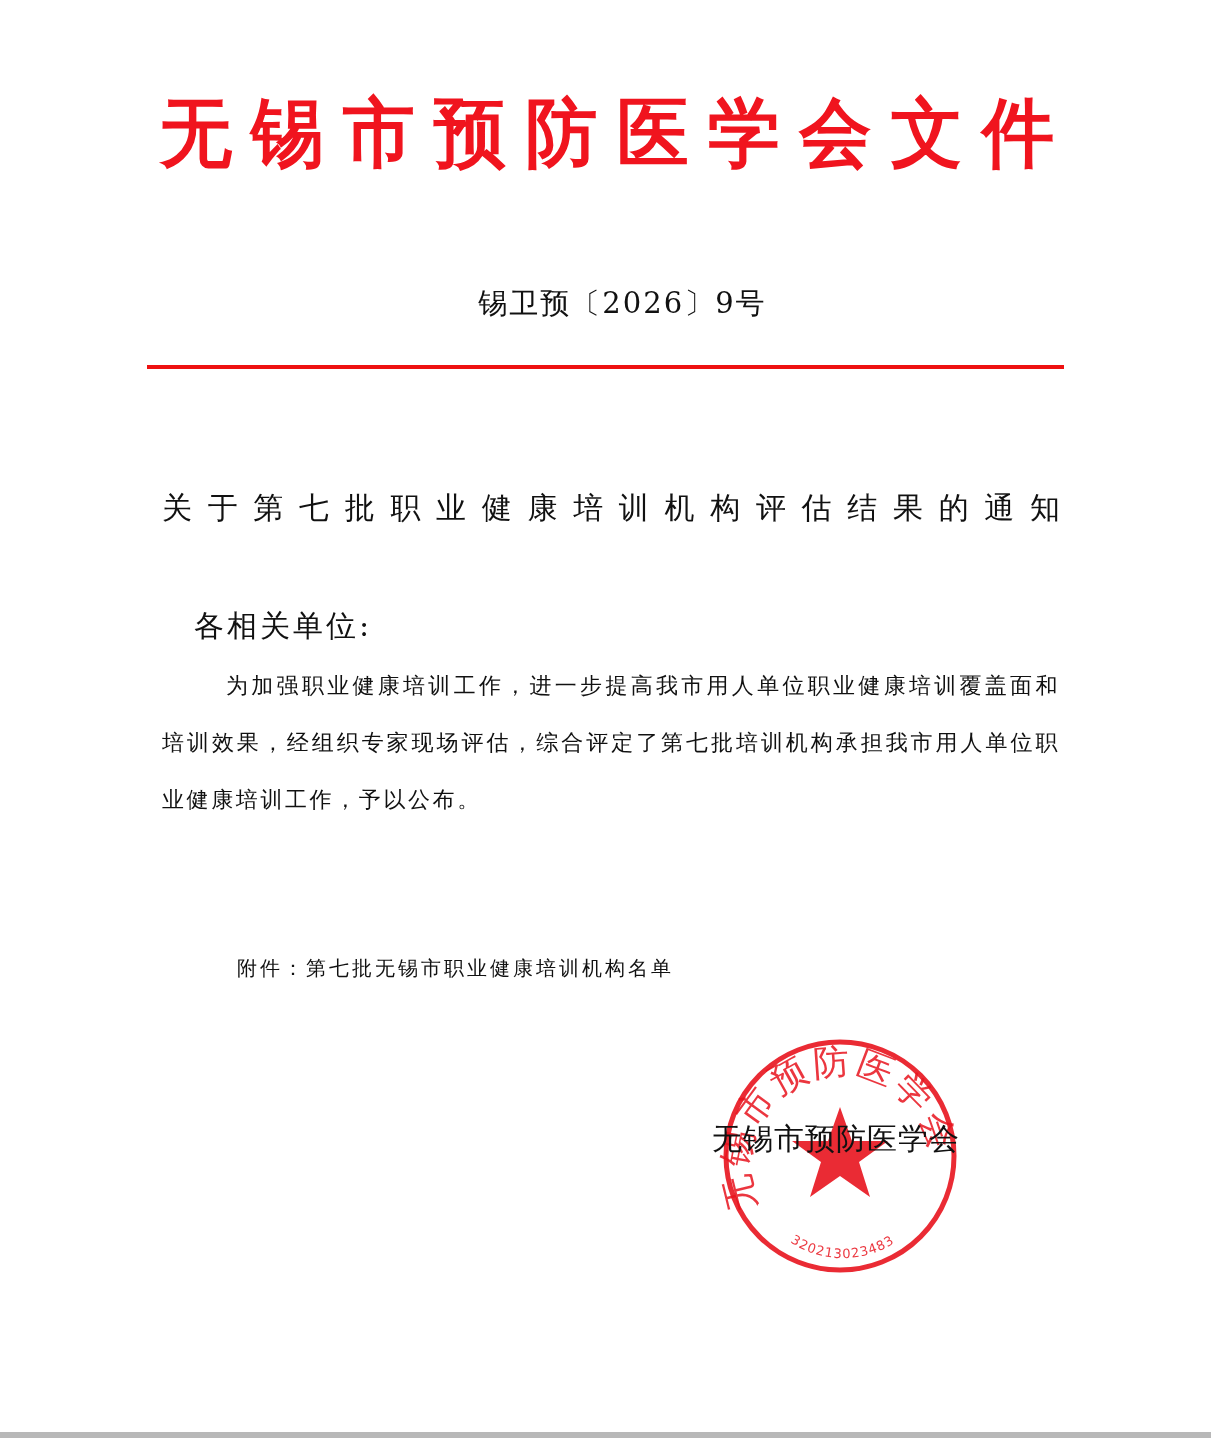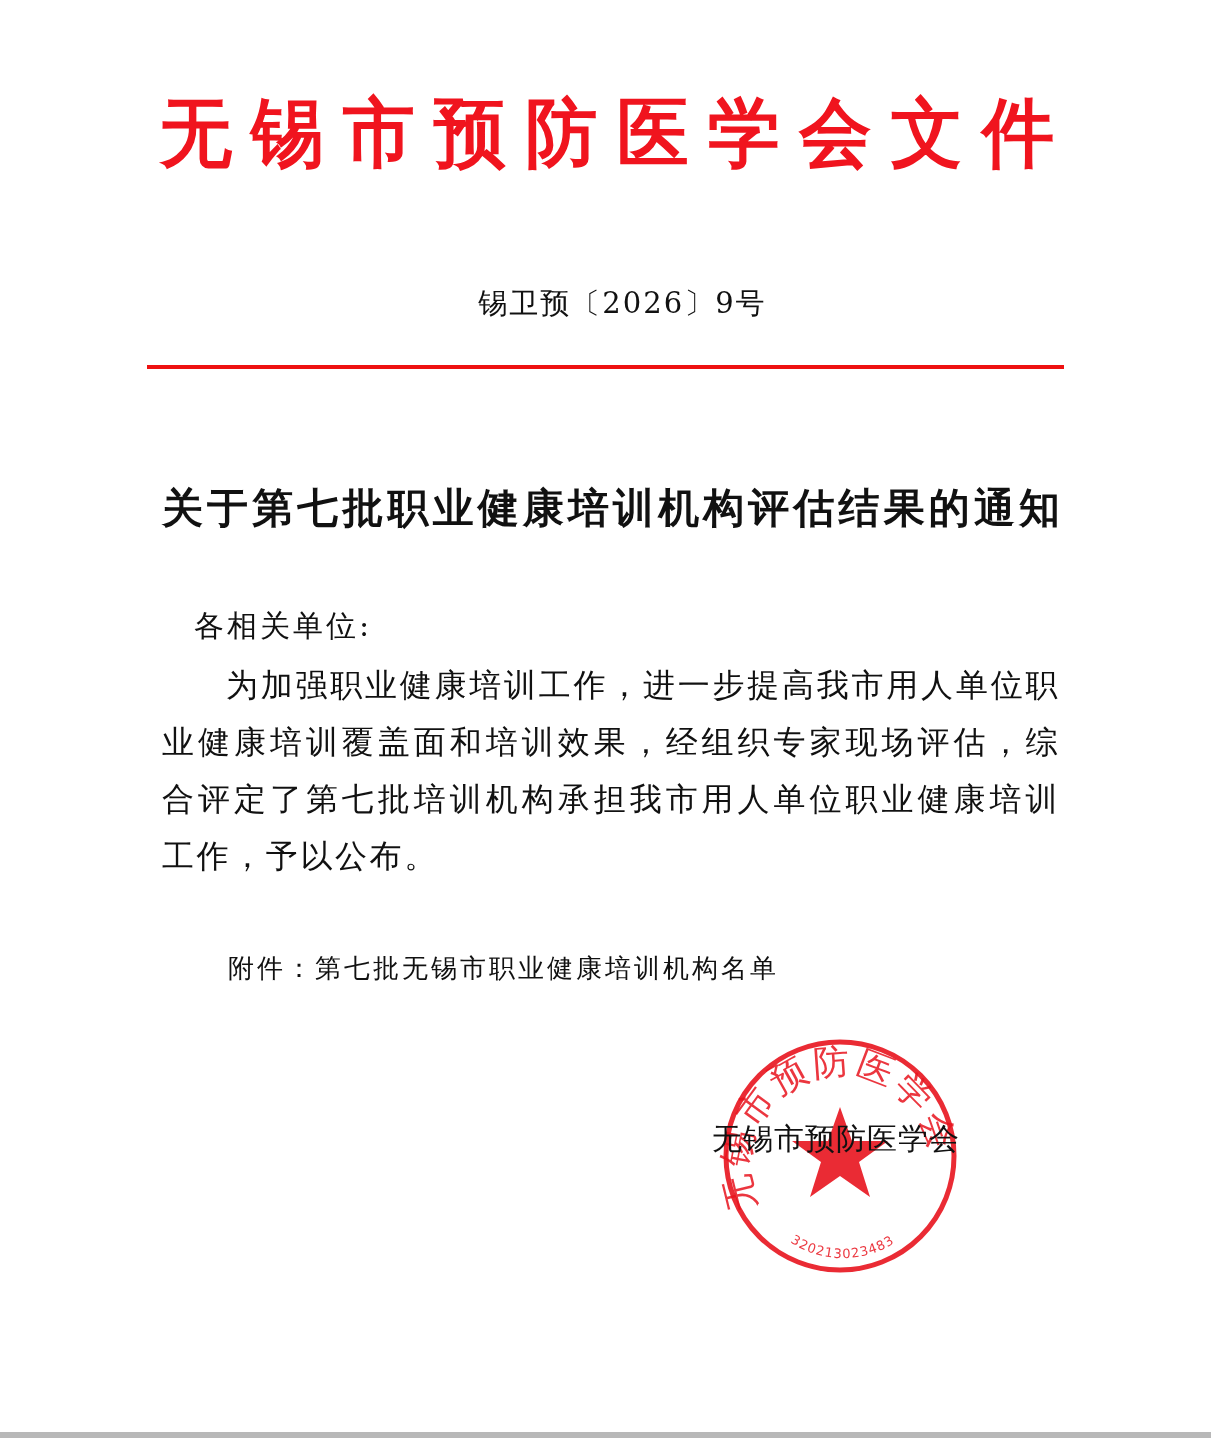--- a/index.html
+++ b/index.html
@@ -2,24 +2,24 @@
 <html><head>
 <meta charset="utf-8">
 <style>
   html, body { margin: 0; padding: 0; background: #ffffff; }
   body { width: 1211px; height: 1438px; position: relative; overflow: hidden; font-family: "DejaVu Serif", "Liberation Serif", serif; color: #111; }
   .page { position: absolute; left: 0; top: 0; width: 1211px; height: 1432px; background: #fff; }
   .bottom-bar { position: absolute; left: 0; bottom: 0; width: 1211px; height: 6px; background: #b8b8b8; }
   .header-title { position: absolute; left: 160px; top: 88px; width: 900px; text-align: justify; text-align-last: justify; color: #f0141e; font-size: 72px; font-weight: bold; line-height: 90px; letter-spacing: 6px; font-family: "DejaVu Serif", serif; transform: scaleY(1.05); }
   .doc-number { position: absolute; left: 0; width: 1211px; top: 283px; text-align: center; font-size: 29px; line-height: 40px; letter-spacing: 2px; margin-left: 17px; }
   .red-rule { position: absolute; left: 147px; top: 365px; width: 917px; height: 4px; background: #ee1111; }
-  .notice-title { position: absolute; left: 162px; top: 480px; width: 898px; text-align: justify; text-align-last: justify; font-size: 41px; font-weight: bold; line-height: 56px; }
+  .notice-title { position: absolute; left: 162px; top: 480px; width: 898px; text-align: justify; text-align-last: justify; font-size: 30px; font-weight: normal; line-height: 56px; }
   .salutation { position: absolute; left: 162px; top: 604px; font-size: 30px; line-height: 44px; letter-spacing: 3px; margin-left: 32px; }
-  .body-text { position: absolute; left: 162px; top: 657px; width: 898px; font-size: 32px; line-height: 57px; letter-spacing: 2.6px; text-indent: 64px; text-align: justify; }
-  .attachment { position: absolute; left: 228px; top: 946px; font-size: 26px; line-height: 44px; letter-spacing: 3px; }
+  .body-text { position: absolute; left: 162px; top: 657px; width: 898px; font-size: 22px; line-height: 57px; letter-spacing: 2.6px; text-indent: 64px; text-align: justify; }
+  .attachment { position: absolute; left: 237px; top: 946px; font-size: 20px; line-height: 44px; letter-spacing: 3px; }
   .seal { position: absolute; left: 718px; top: 1037px; width: 244px; height: 238px; }
   .signature { position: absolute; left: 712px; top: 1117px; font-size: 30px; line-height: 44px; letter-spacing: 1px; color: #111; }
   .date { position: absolute; left: 724px; top: 1175px; font-size: 30px; line-height: 44px; letter-spacing: 1px; }
 </style>
 </head>
 <body>
 
 <div class="page">
   <div class="header-title">无锡市预防医学会文件</div>
   <div class="doc-number">锡卫预〔2026〕9号</div>

